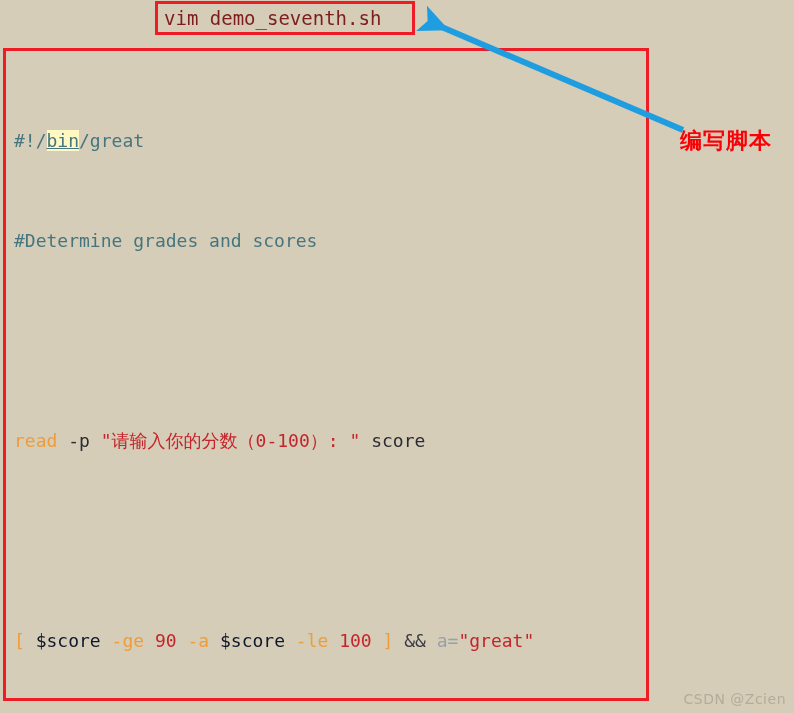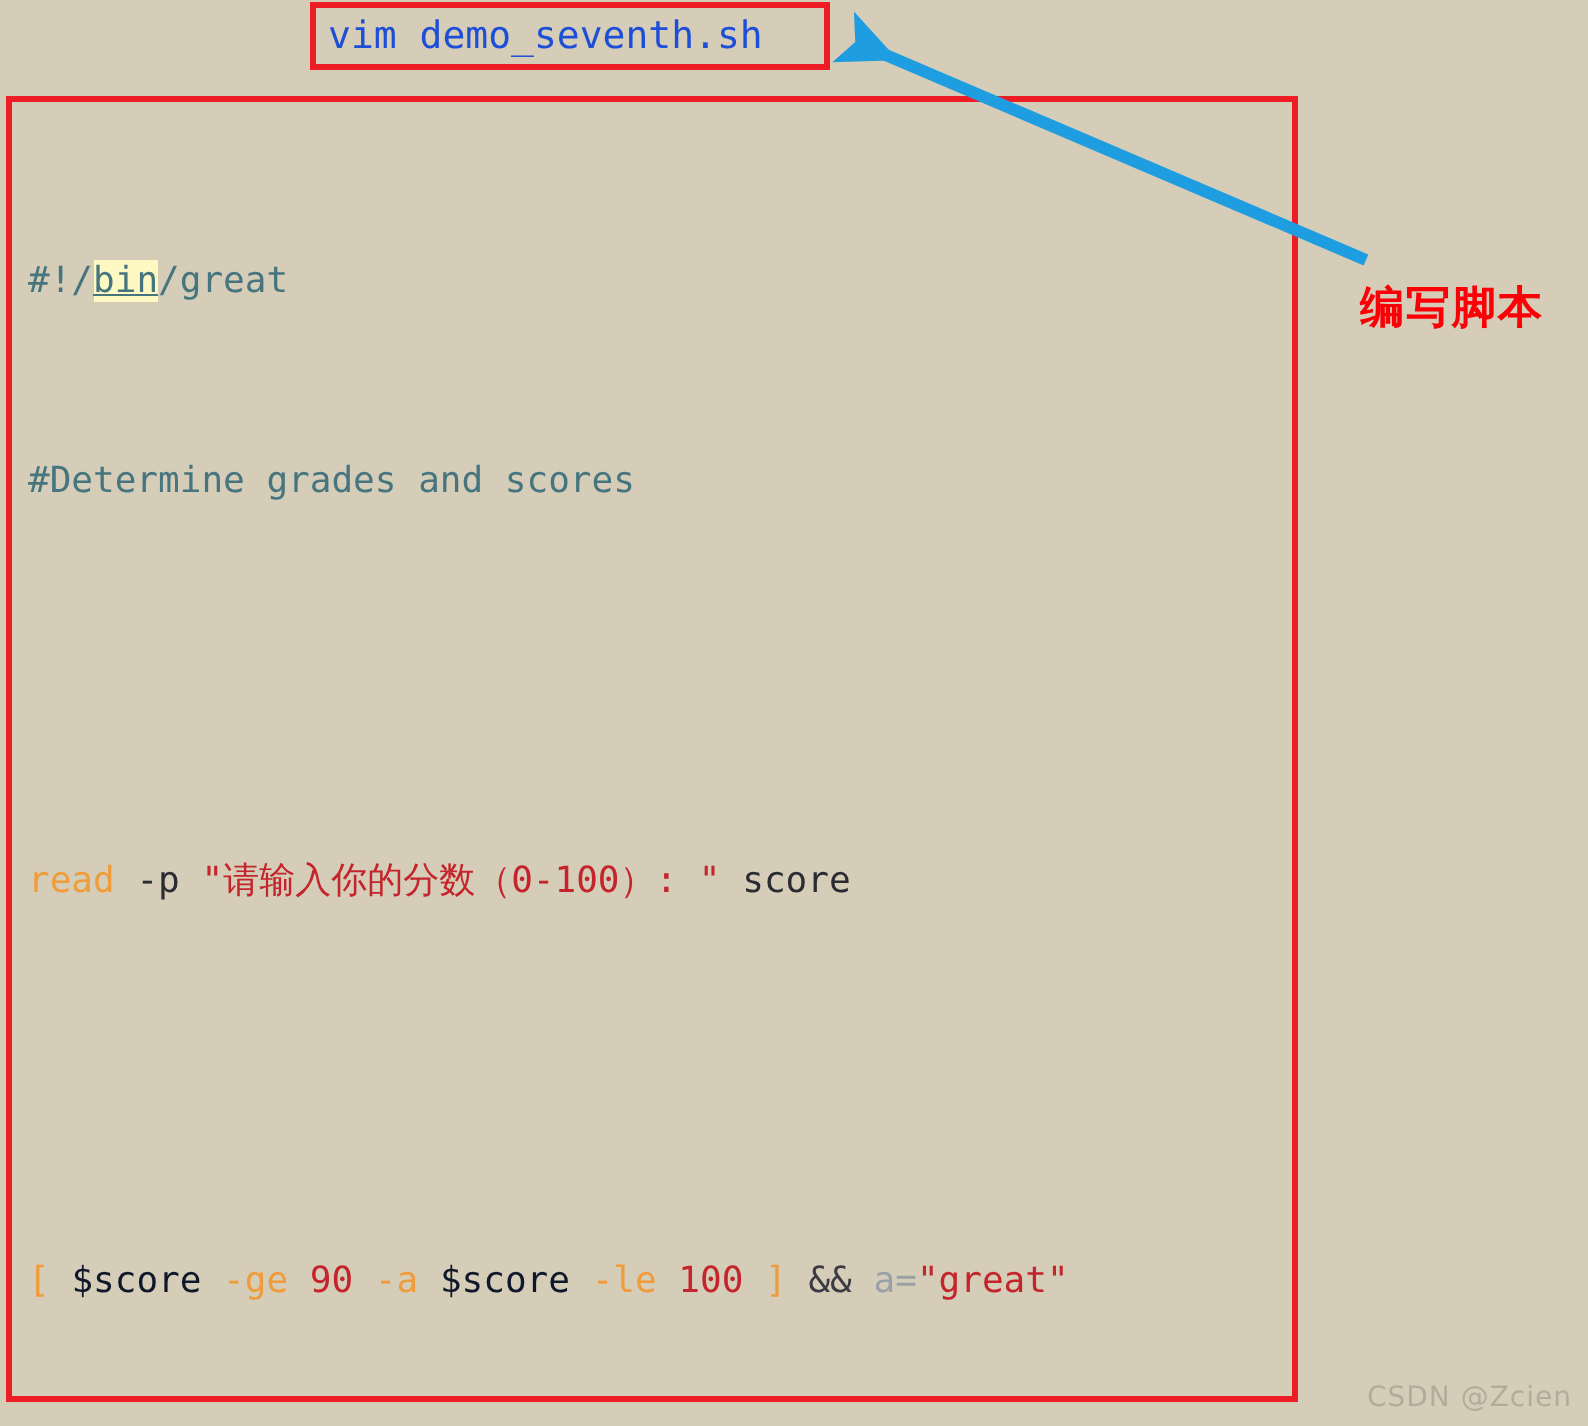--- a/index.html
+++ b/index.html
@@ -36,21 +36,21 @@
     left: 155px; top: 1px;
     width: 260px; height: 34px;
     border: 3px solid #ee1c25;
     box-sizing: border-box;
   }
   #command-text {
     position: absolute;
     left: 164px; top: 5px;
     font-size: 19px;
     line-height: 26px;
-    color: #1d4ed8;
+    color: #7f1d1d;
     white-space: pre;
   }
 
   
   #code-box {
     position: absolute;
     left: 3px; top: 48px;
     width: 646px;
     height: 653px;
     border: 3px solid #ee1c25;
@@ -80,21 +80,20 @@
   
   #annotation-label {
     position: absolute;
     left: 680px; top: 126px;
     font-family: "DejaVu Sans", "Liberation Sans", sans-serif;
     font-size: 22px;
     font-weight: bold;
     color: #fb0007;
     white-space: nowrap;
     letter-spacing: 1px;
-    margin-top: 13px;
   }
   #arrow-svg {
     position: absolute;
     left: 0; top: 0;
     width: 794px; height: 713px;
     pointer-events: none;
   }
   #watermark {
     position: absolute;
     right: 8px; bottom: 6px;

